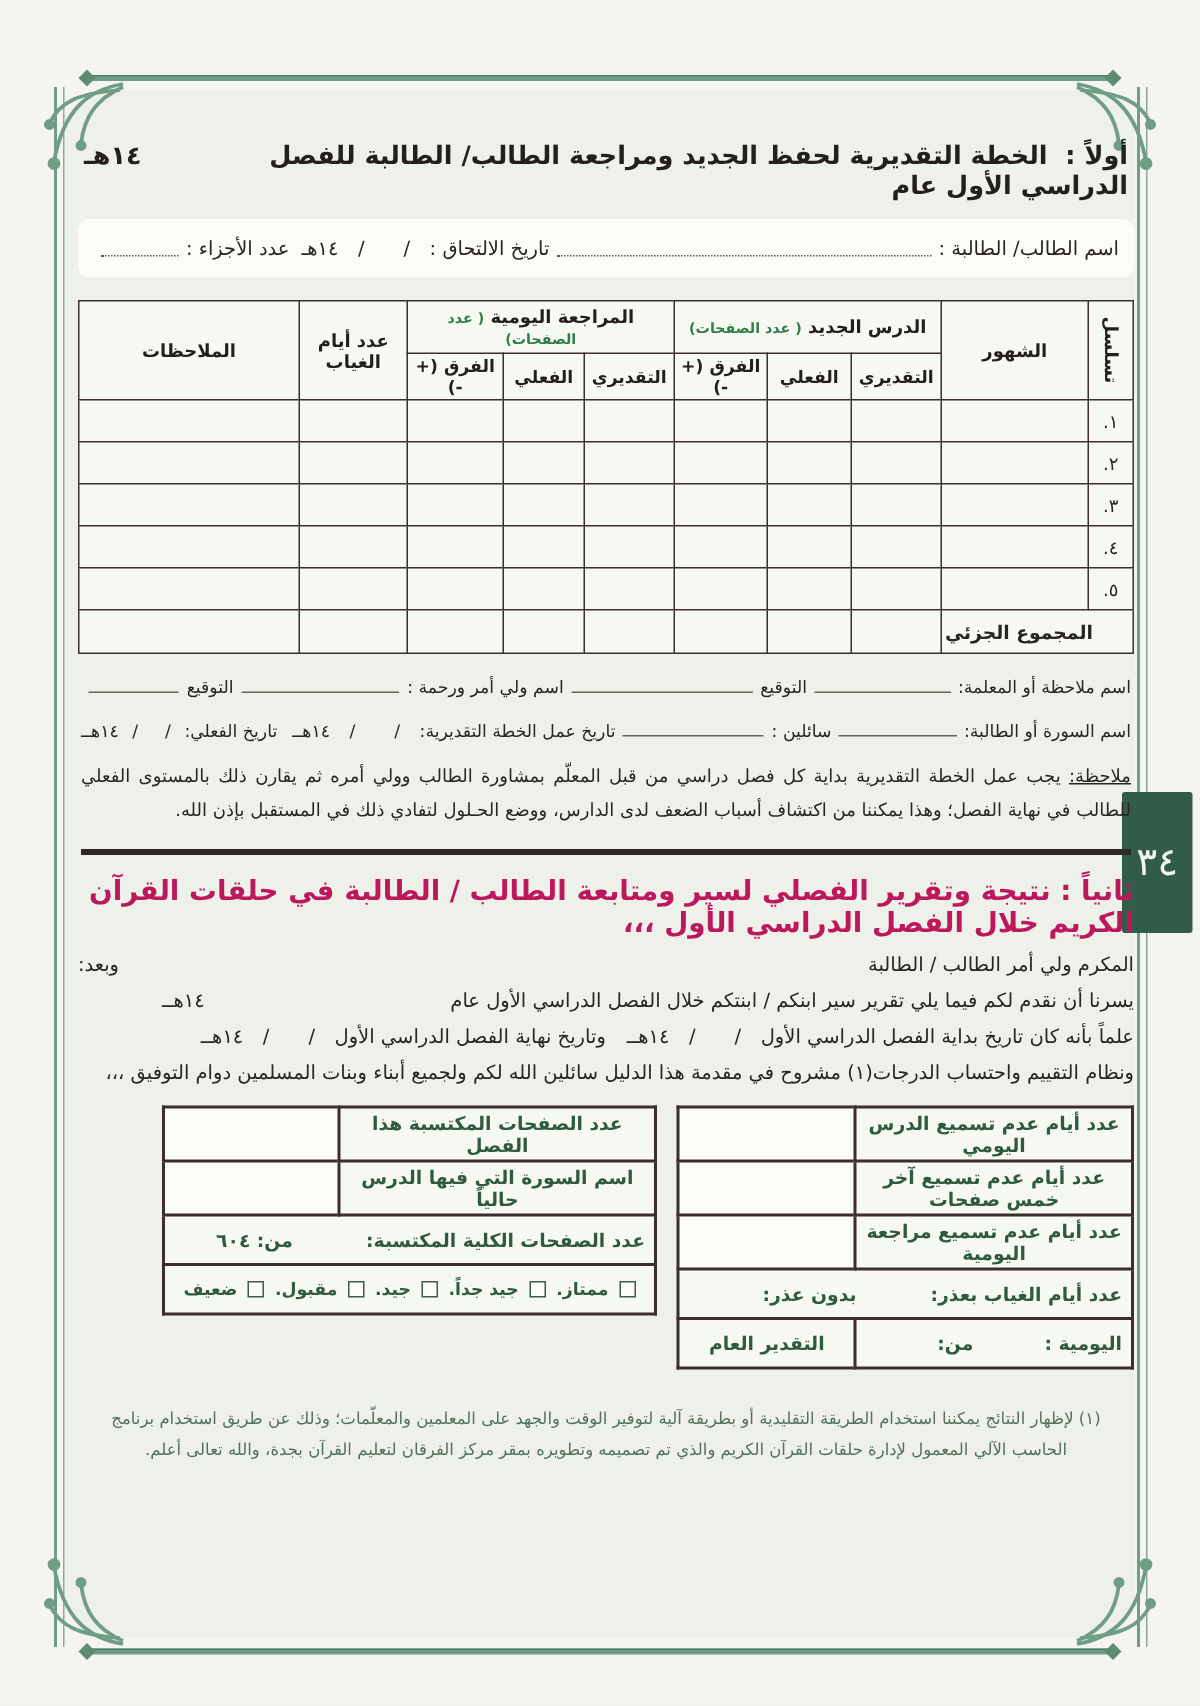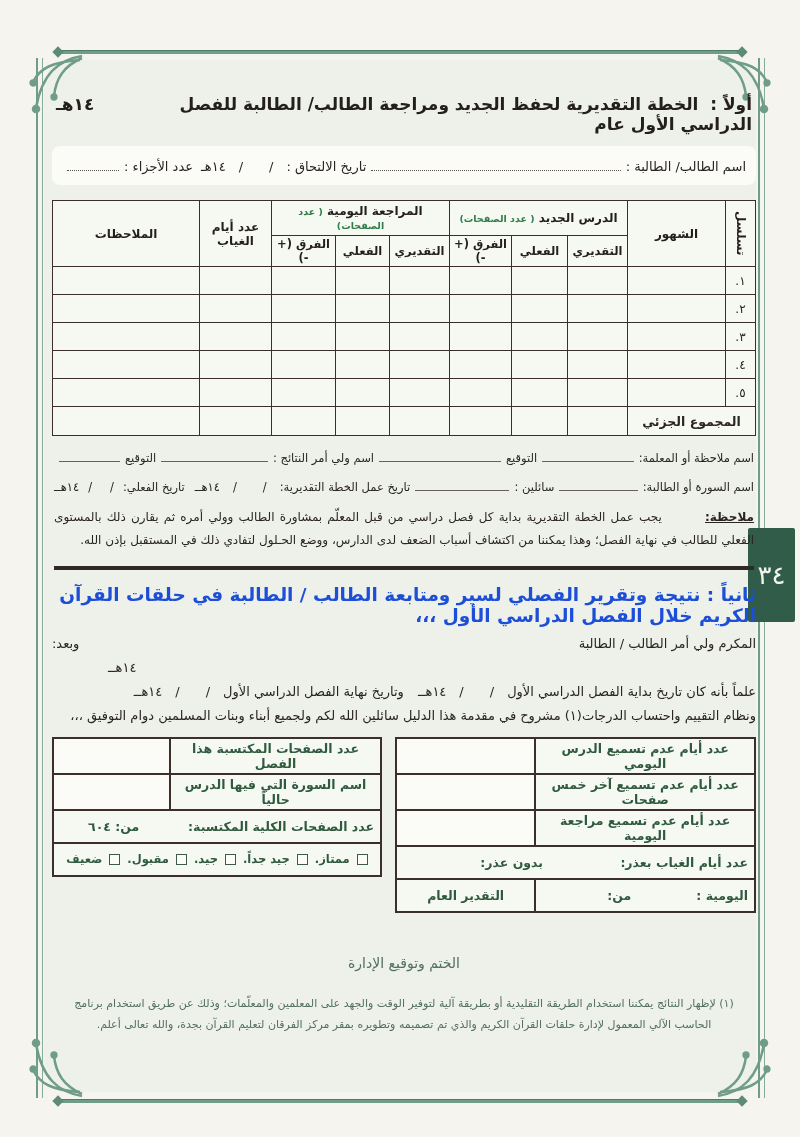--- a/index.html
+++ b/index.html
@@ -56,42 +56,42 @@
   table{border-collapse:collapse;}
   .plan-table{width:704px;margin-top:15px;background:#f6f8f2;}
   .plan-table th,.plan-table td{border:1.5px solid #3c2e2a;padding:1px 2px;}
   .plan-table th{font-size:12px;font-weight:bold;color:#241f1b;}
   .plan-table .unit{color:#2f7d4a;font-size:9.5px;font-weight:bold;}
   .serial-hd{writing-mode:vertical-rl;margin:0 auto;font-size:12px;line-height:1;letter-spacing:1px;}
   .plan-table .data-row td{height:25px;}
   .plan-table .subhead th{height:26px;font-size:11.5px;}
   .plan-table .tophead th{height:32px;}
   .rownum{text-align:center;font-size:12px;}
-  .total-cell{font-size:12.5px;font-weight:bold;text-align:center;height:26px;}
+  .total-cell{font-size:12.5px;font-weight:bold;text-align:left;height:26px;}
   
   .sig-row{display:flex;align-items:flex-end;margin:15px 2px 0;font-size:11.5px;white-space:nowrap;}
   .sig-row .line{border-bottom:1px solid #6a6156;margin:0 5px 3px;}
   .f08{flex:.8;} .f1{flex:1;} .f12{flex:1.2;} .f14{flex:1.4;} .f16{flex:1.6;}
   .note{margin:12px 2px 0;font-size:12px;line-height:1.95;text-align:justify;}
-  .note .note-label{font-weight:bold;text-decoration:underline;margin-left:38px;}
+  .note .note-label{font-weight:normal;text-decoration:underline;}
   .divider{height:4px;background:#2e2826;margin:13px 2px 0;}
-  .title2{margin:14px 0 0;font-weight:bold;font-size:18.5px;color:#1d4ed8;letter-spacing:-.3px;}
+  .title2{margin:14px 0 0;font-weight:bold;font-size:18.5px;color:#be185d;letter-spacing:-.3px;}
   
   .letter{margin-top:10px;font-size:13px;}
   .letter .lrow{display:flex;align-items:baseline;margin-top:9px;white-space:nowrap;}
   .sp{flex:1;}
   
   .bt-wrap{display:flex;margin-top:14px;gap:13px;align-items:flex-start;}
   .bt{background:#f6f8f2;}
   .bt td{border:2px solid #3c2e2a;font-size:12.5px;font-weight:bold;color:#2f5a3e;padding:2px 6px;height:27px;}
   .bt .lbl{text-align:center;}
   .bt .val{background:#fbfbf7;}
   .bt .split{display:flex;align-items:center;}
   .bt .split .gap{flex:1;}
-  .right-table{width:361px;}
+  .right-table{width:305px;}
   .left-table{width:330px;}
   .checks{display:flex;align-items:center;justify-content:center;gap:7px;font-size:11.5px;}
   .cbox{width:9px;height:9px;border:1.5px solid #3f5a46;display:inline-block;background:#fbfbf7;}
   .stamp{margin-top:42px;text-align:center;font-size:14px;color:#50705b;}
   .footnote{margin:22px 6px 0;font-size:11px;line-height:1.95;color:#53705c;text-align:center;}
 </style>
 </head>
 <body>
 
 <div class="page-tint"></div>
@@ -274,21 +274,21 @@
           <td></td>
     </tr>
   </tbody>
     </table>
 
   <div class="sig-row">
     <span>اسم ملاحظة أو المعلمة:</span>
     <span class="line f12"></span>
     <span>التوقيع</span>
     <span class="line f16"></span>
-    <span>اسم ولي أمر النتائج :</span>
+    <span>اسم ولي أمر ورحمة :</span>
     <span class="line f14"></span>
     <span>التوقيع</span>
     <span class="line f08"></span>
   </div>
   <div class="sig-row">
     <span>اسم السورة أو الطالبة:</span>
     <span class="line f1"></span>
     <span>سائلين :</span>
     <span class="line f12"></span>
     <span>تاريخ عمل الخطة التقديرية:</span>
@@ -312,20 +312,21 @@
   <div class="title2">ثانياً : نتيجة وتقرير الفصلي لسير ومتابعة الطالب / الطالبة في حلقات القرآن الكريم خلال الفصل الدراسي الأول ،،،</div>
 
   <div class="letter">
     <div class="lrow">
       <span>المكرم ولي أمر الطالب / الطالبة</span>
       <span class="sp"></span>
       <span class="sp"></span>
       <span>وبعد:</span>
     </div>
     <div class="lrow">
+      <span>يسرنا أن نقدم لكم فيما يلي تقرير سير  ابنكم / ابنتكم خلال الفصل الدراسي الأول عام</span>
       <span class="sp"></span>
       <span>١٤هــ</span>
       <span style="width:56px"></span>
     </div>
     <div class="lrow">
       <span>علماً بأنه كان تاريخ بداية الفصل الدراسي الأول</span>
       <span class="slash">/</span>
       <span class="slash">/</span>
       <span>١٤هــ</span>
       <span style="width:14px"></span>
@@ -420,17 +421,16 @@
           <span>مقبول.</span>
           <span class="cbox"></span>
           <span>ضعيف</span>
         </div>
             </td>
       </tr>
     </tbody>
       </table>
   </div>
 
-  <div class="stamp">الختم وتوقيع الإدارة</div>
 
   <div class="footnote">(١) لإظهار النتائج يمكننا استخدام الطريقة التقليدية أو بطريقة آلية لتوفير الوقت والجهد على المعلمين والمعلّمات؛ وذلك عن طريق استخدام برنامج الحاسب الآلي المعمول لإدارة حلقات القرآن الكريم والذي تم تصميمه وتطويره بمقر مركز الفرقان لتعليم القرآن بجدة، والله تعالى أعلم.</div>
 
 </div>
 
 </body></html>

